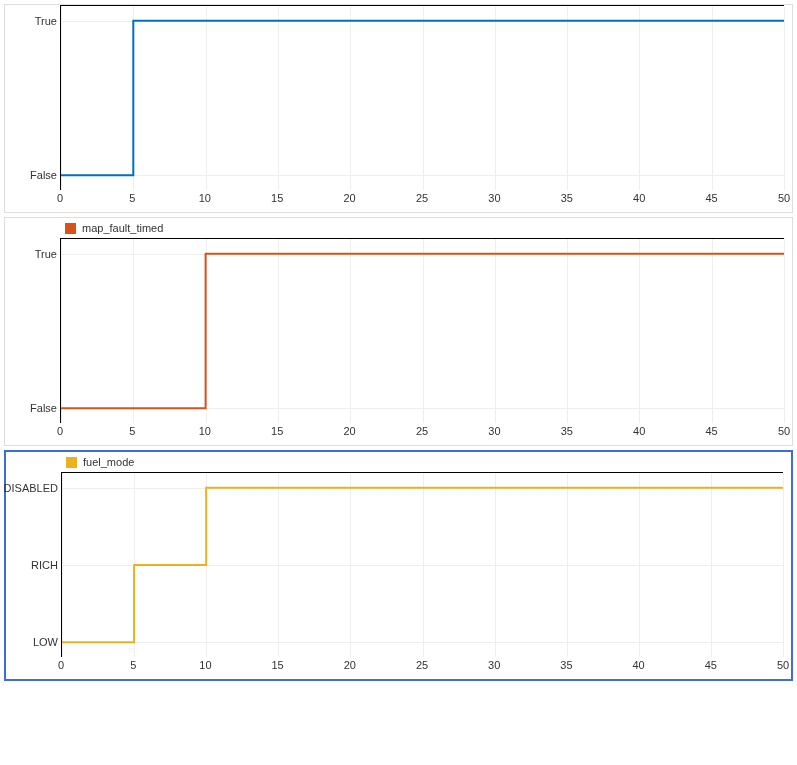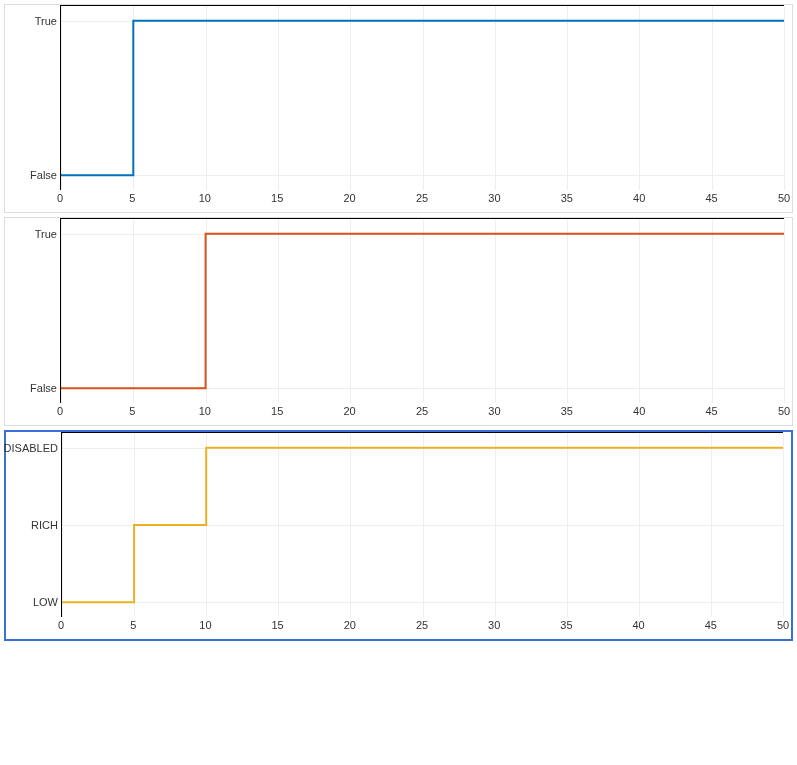--- a/index.html
+++ b/index.html
@@ -112,20 +112,24 @@
           <div class="xtick" style="left: 50%;">25</div>
           <div class="xtick" style="left: 60%;">30</div>
           <div class="xtick" style="left: 70%;">35</div>
           <div class="xtick" style="left: 80%;">40</div>
           <div class="xtick" style="left: 90%;">45</div>
           <div class="xtick" style="left: 100%;">50</div>
         </div>
       </div>
     </div>
     <div class="panel">
+      <div class="legend">
+        <span class="legend-swatch" style="background: rgb(217, 83, 25);"></span>
+        <span>map_fault_timed</span>
+      </div>
       <div class="plot-wrap">
         <div class="plot-area">
           <div class="grid-v" style="left: 0%;"></div>
           <div class="grid-v" style="left: 10%;"></div>
           <div class="grid-v" style="left: 20%;"></div>
           <div class="grid-v" style="left: 30%;"></div>
           <div class="grid-v" style="left: 40%;"></div>
           <div class="grid-v" style="left: 50%;"></div>
           <div class="grid-v" style="left: 60%;"></div>
           <div class="grid-v" style="left: 70%;"></div>
@@ -149,20 +153,24 @@
           <div class="xtick" style="left: 50%;">25</div>
           <div class="xtick" style="left: 60%;">30</div>
           <div class="xtick" style="left: 70%;">35</div>
           <div class="xtick" style="left: 80%;">40</div>
           <div class="xtick" style="left: 90%;">45</div>
           <div class="xtick" style="left: 100%;">50</div>
         </div>
       </div>
     </div>
     <div class="panel selected">
+      <div class="legend">
+        <span class="legend-swatch" style="background: rgb(237, 177, 32);"></span>
+        <span>fuel_mode</span>
+      </div>
       <div class="plot-wrap">
         <div class="plot-area">
           <div class="grid-v" style="left: 0%;"></div>
           <div class="grid-v" style="left: 10%;"></div>
           <div class="grid-v" style="left: 20%;"></div>
           <div class="grid-v" style="left: 30%;"></div>
           <div class="grid-v" style="left: 40%;"></div>
           <div class="grid-v" style="left: 50%;"></div>
           <div class="grid-v" style="left: 60%;"></div>
           <div class="grid-v" style="left: 70%;"></div>

